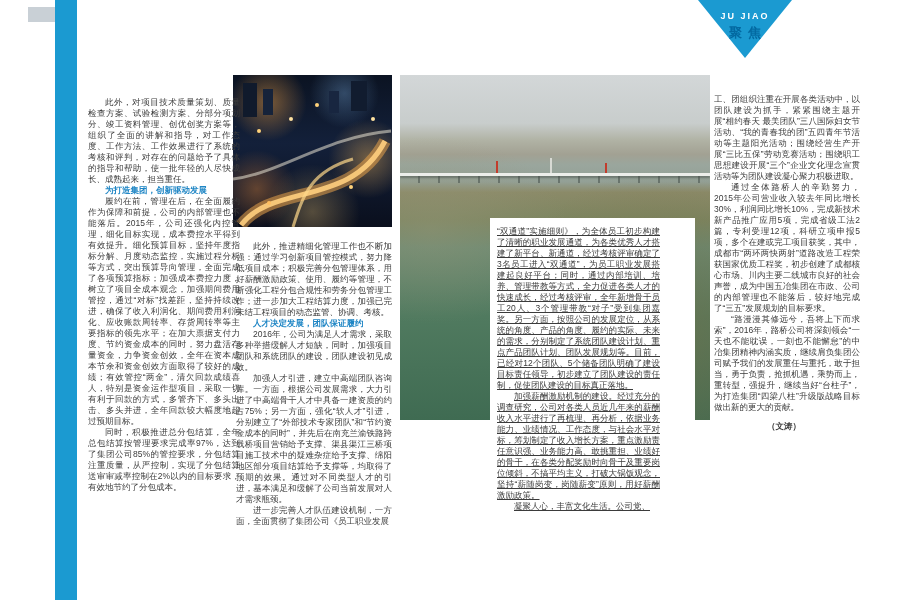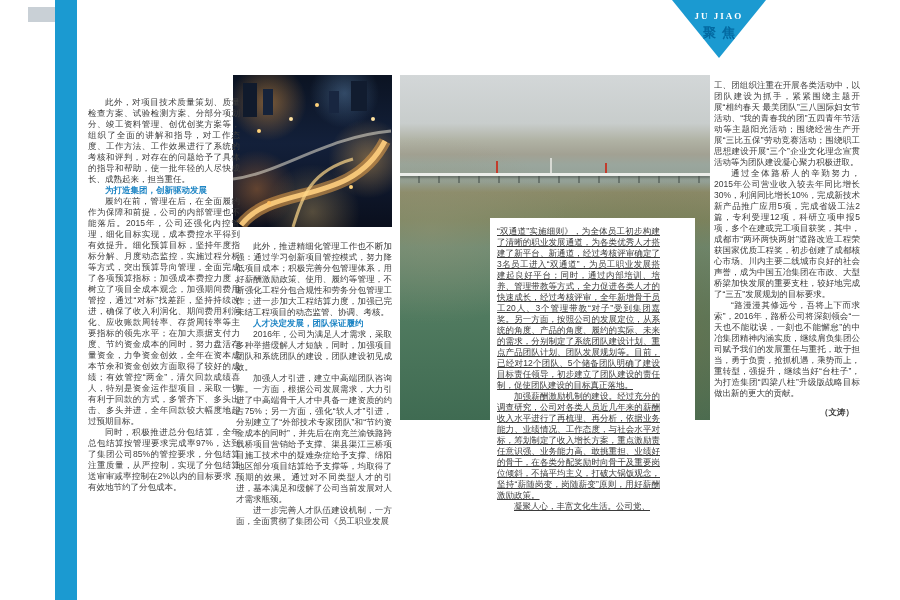--- a/index.html
+++ b/index.html
@@ -3,36 +3,36 @@
 <meta charset="utf-8">
 <style>
   html,body{margin:0;padding:0;}
   body{
     width:900px;height:600px;position:relative;background:#ffffff;overflow:hidden;
     font-family:"Liberation Sans","DejaVu Sans",sans-serif;
   }
   
   .corner-tab{position:absolute;left:28px;top:7px;width:28px;height:15px;background:#c9d0d6;}
   .side-bar{position:absolute;left:55px;top:0;width:22px;height:600px;background:#1b9ad1;}
-  .logo{position:absolute;left:672px;top:0;width:94px;height:62px;font-family:Liberation Serif, serif;}
+  .logo{position:absolute;left:698px;top:0;width:94px;height:62px;}
   .logo .tri{width:0;height:0;border-left:47px solid transparent;border-right:47px solid transparent;border-top:58px solid #1b9ad1;}
   .logo .en{position:absolute;top:11px;left:0;width:100%;text-align:center;color:#ffffff;
             font-size:9px;letter-spacing:2px;font-weight:bold;}
   .logo .cn{position:absolute;top:24px;left:0;width:100%;text-align:center;color:#0369a1;
             font-size:13px;font-weight:bold;letter-spacing:6px;text-indent:6px;}
   
   .col{position:absolute;font-size:8.5px;line-height:11px;color:#3b3b3b;text-align:justify;}
   .col p{margin:0;}
   .indent{text-indent:2em;}
   .subhead{color:#1f86c5;font-weight:bold;text-indent:2em;}
-  .byline{text-align:right;font-weight:bold;margin-top:8px !important;padding-right:6px;}
+  .byline{text-align:center;font-weight:bold;margin-top:8px !important;padding-right:6px;}
   #col1{left:88px;top:97px;width:152px;}
   #col2{left:236px;top:241px;width:156px;}
   #col3{left:497px;top:226px;width:163px;z-index:6;text-decoration:underline;}
-  #col4{left:714px;top:80px;width:146px;}
+  #col4{left:714px;top:94px;width:146px;}
   
   .photo-night{
     position:absolute;left:233px;top:75px;width:159px;height:152px;overflow:hidden;
     background:
       radial-gradient(circle at 22% 18%, rgba(255,170,70,.45), transparent 22%),
       radial-gradient(circle at 70% 12%, rgba(120,170,220,.35), transparent 20%),
       radial-gradient(circle at 85% 55%, rgba(255,190,90,.40), transparent 25%),
       radial-gradient(circle at 15% 75%, rgba(255,150,60,.35), transparent 22%),
       radial-gradient(circle at 50% 90%, rgba(255,210,120,.30), transparent 30%),
       linear-gradient(#0b1322 0%, #13203a 45%, #0a0f1d 100%);
@@ -114,16 +114,16 @@
 </div>
 
 <div class="col" id="col3">
   <p>“双通道”实施细则》，为全体员工初步构建了清晰的职业发展通道，为各类优秀人才搭建了新平台、新通道，经过考核评审确定了3名员工进入“双通道”，为员工职业发展搭建起良好平台；同时，通过内部培训、培养、管理带教等方式，全力促进各类人才的快速成长，经过考核评审，全年新增骨干员工20人、3个管理带教“对子”受到集团嘉奖。另一方面，按照公司的发展定位，从系统的角度、产品的角度、履约的实际、未来的需求，分别制定了系统团队建设计划、重点产品团队计划、团队发展规划等。目前，已经对12个团队、5个储备团队明确了建设目标责任领导，初步建立了团队建设的责任制，促使团队建设的目标真正落地。</p>
   <p class="indent">加强薪酬激励机制的建设。经过充分的调查研究，公司对各类人员近几年来的薪酬收入水平进行了再梳理、再分析，依据业务能力、业绩情况、工作态度，与社会水平对标，筹划制定了收入增长方案，重点激励责任意识强、业务能力高、敢挑重担、业绩好的骨干，在各类分配奖励时向骨干及重要岗位倾斜，不搞平均主义，打破大锅饭观念，坚持“薪随岗变，岗随薪变”原则，用好薪酬激励政策。</p>
   <p class="indent">凝聚人心，丰富文化生活。公司党、</p>
 </div>
 
 <div class="col" id="col4">
   <p>工、团组织注重在开展各类活动中，以团队建设为抓手，紧紧围绕主题开展“相约春天 最美团队”三八国际妇女节活动、“我的青春我的团”五四青年节活动等主题阳光活动；围绕经营生产开展“三比五保”劳动竞赛活动；围绕职工思想建设开展“三个”企业文化理念宣贯活动等为团队建设凝心聚力积极进取。</p>
-  <p class="indent">通过全体路桥人的辛勤努力，2015年公司营业收入较去年同比增长30%，利润同比增长10%，完成新技术新产品推广应用5项，完成省级工法2篇，专利受理12项，科研立项申报5项，多个在建或完工项目获奖，其中，成都市“两环两快两射”道路改造工程荣获国家优质工程奖，初步创建了成都核心市场、川内主要二线城市良好的社会声誉，成为中国五冶集团在市政、大型桥梁加快发展的重要支柱，较好地完成了“三五”发展规划的目标要求。</p>
+  <p class="indent">通过全体路桥人的辛勤努力，2015年公司营业收入较去年同比增长30%，利润同比增长10%，完成新技术新产品推广应用5项，完成省级工法2篇，专利受理12项，科研立项申报5项，多个在建或完工项目获奖，其中，成都市“两环两快两射”道路改造工程荣获国家优质工程奖，初步创建了成都核心市场、川内主要二线城市良好的社会声誉，成为中国五冶集团在市政、公司的内部管理也不能落后，较好地完成了“三五”发展规划的目标要求。</p>
   <p class="indent">“路漫漫其修远兮，吾将上下而求索”，2016年，路桥公司将深刻领会“一天也不能耽误，一刻也不能懈怠”的中冶集团精神内涵实质，继续肩负集团公司赋予我们的发展重任与重托，敢于担当，勇于负责，抢抓机遇，乘势而上，重转型，强提升，继续当好“台柱子”，为打造集团“四梁八柱”升级版战略目标做出新的更大的贡献。</p>
   <p class="byline">（文涛）</p>
 </div>
 
 </body></html>

